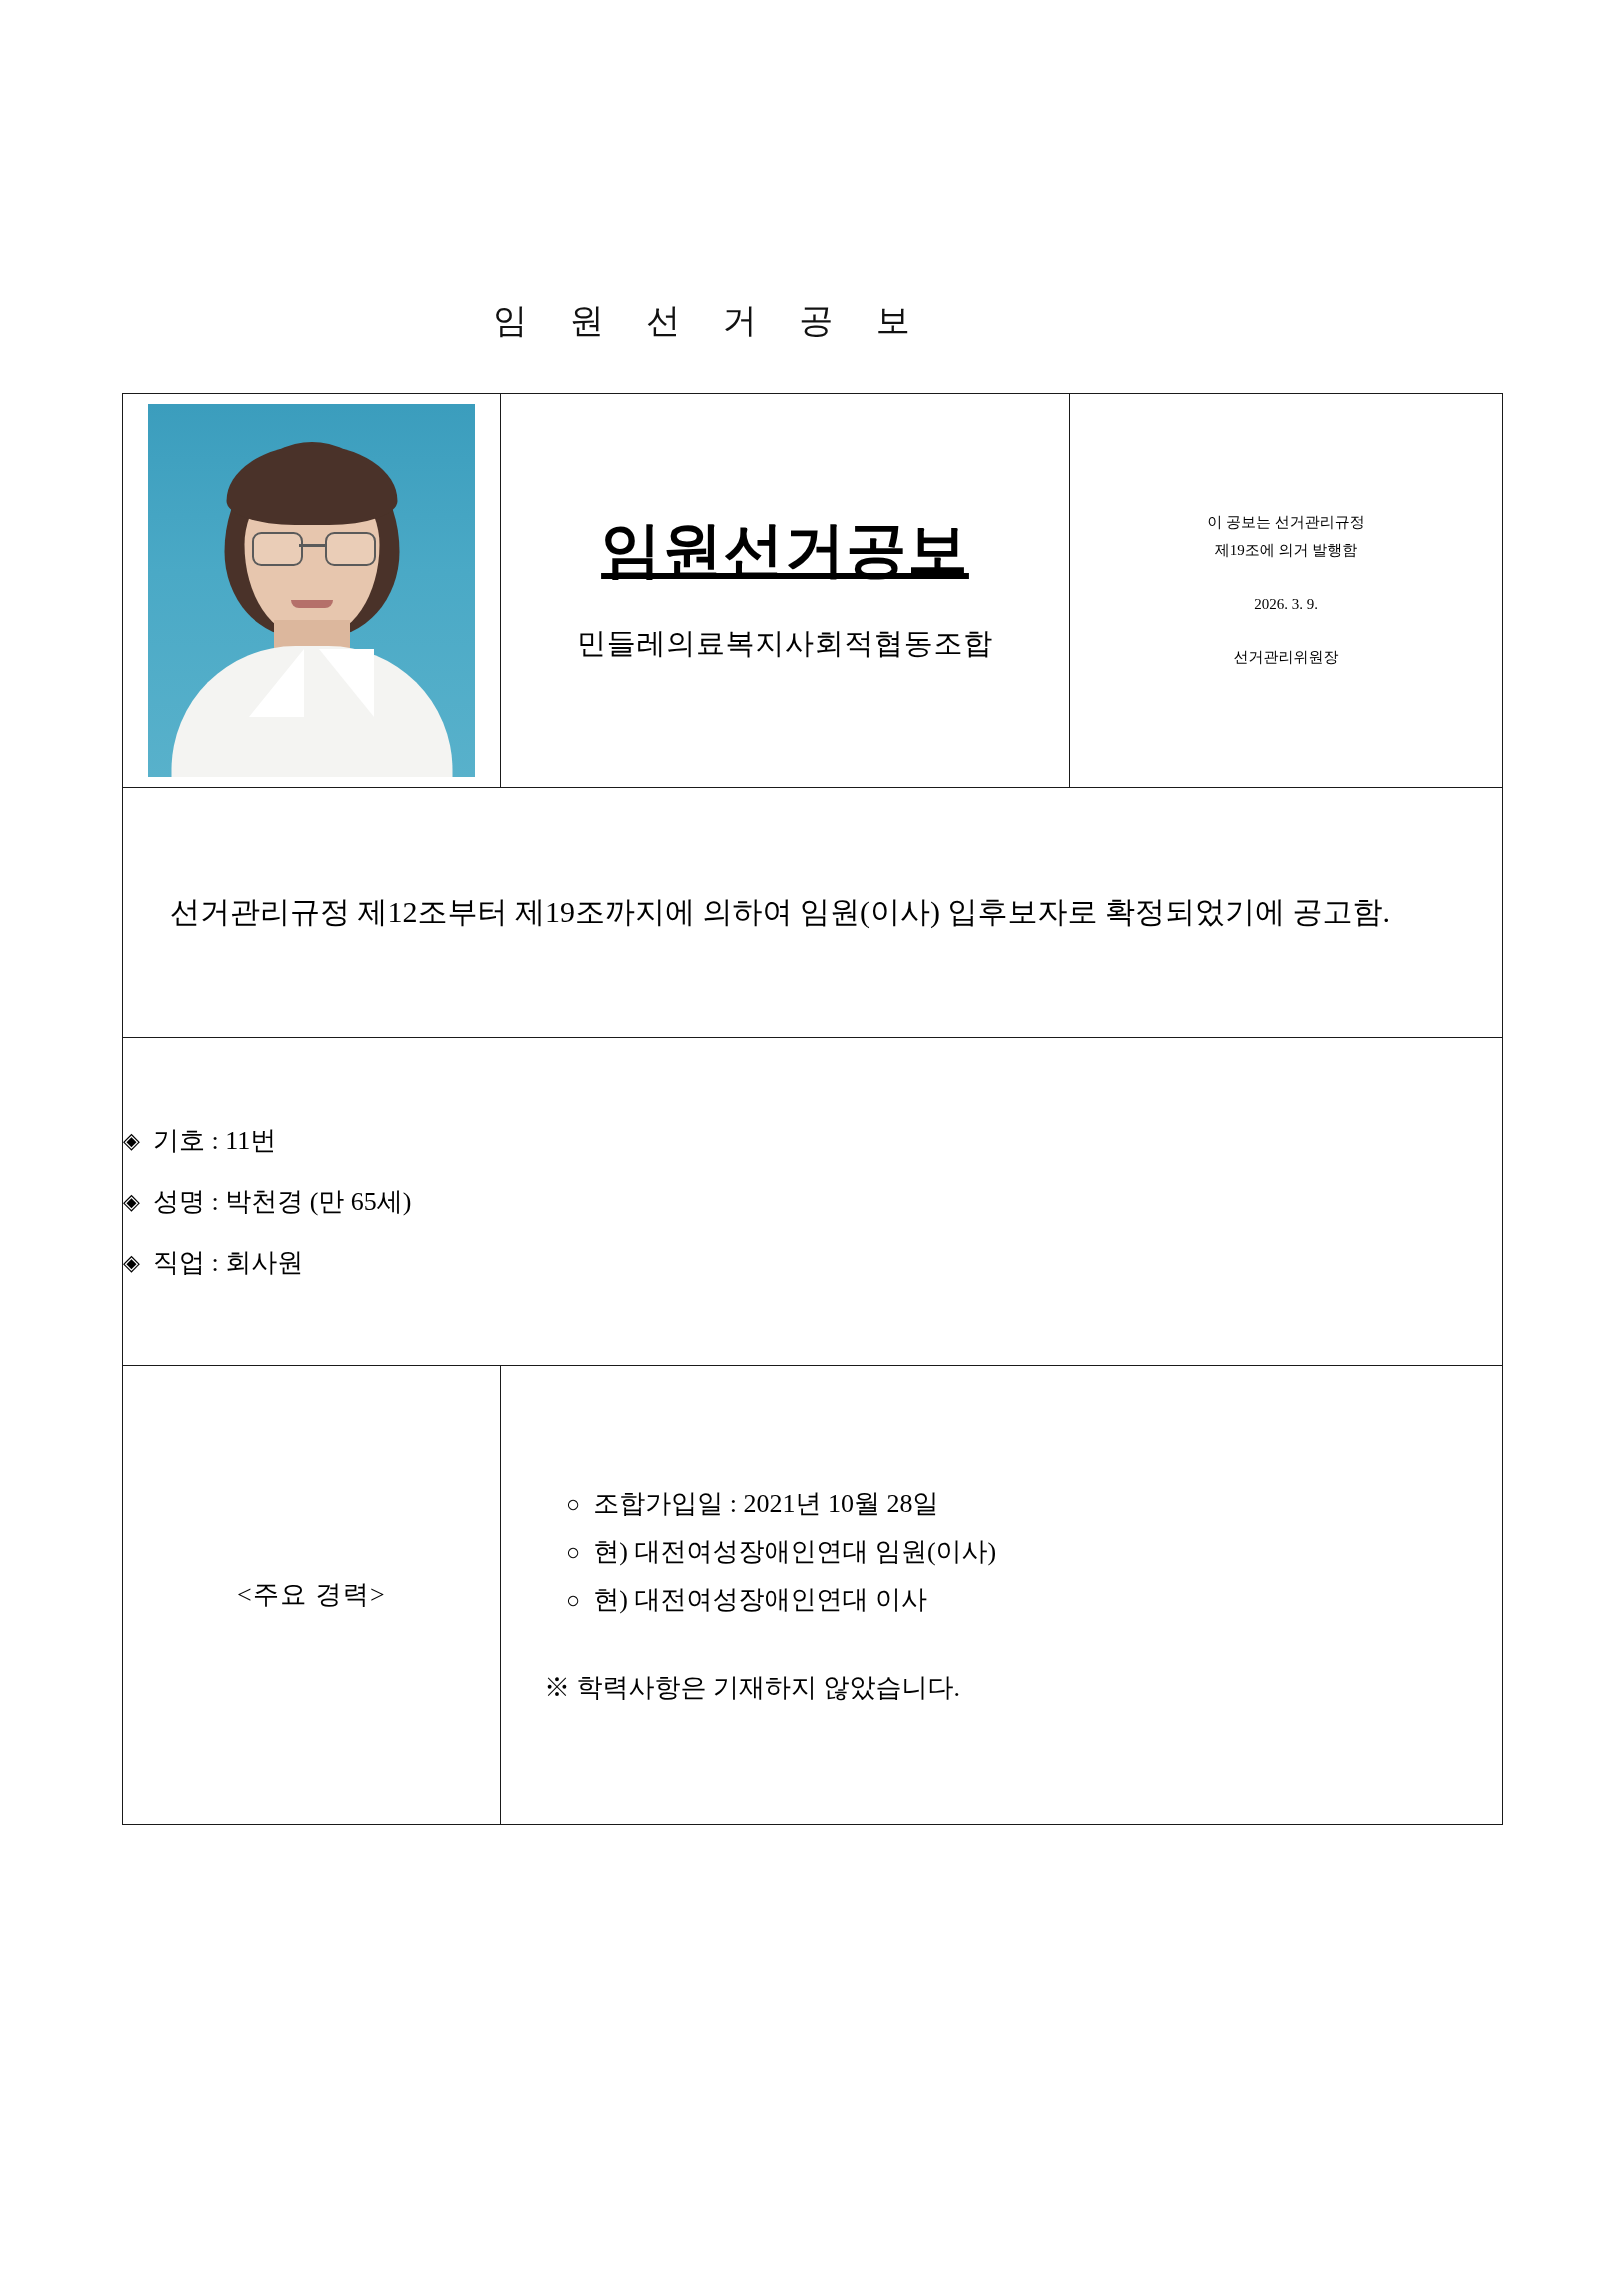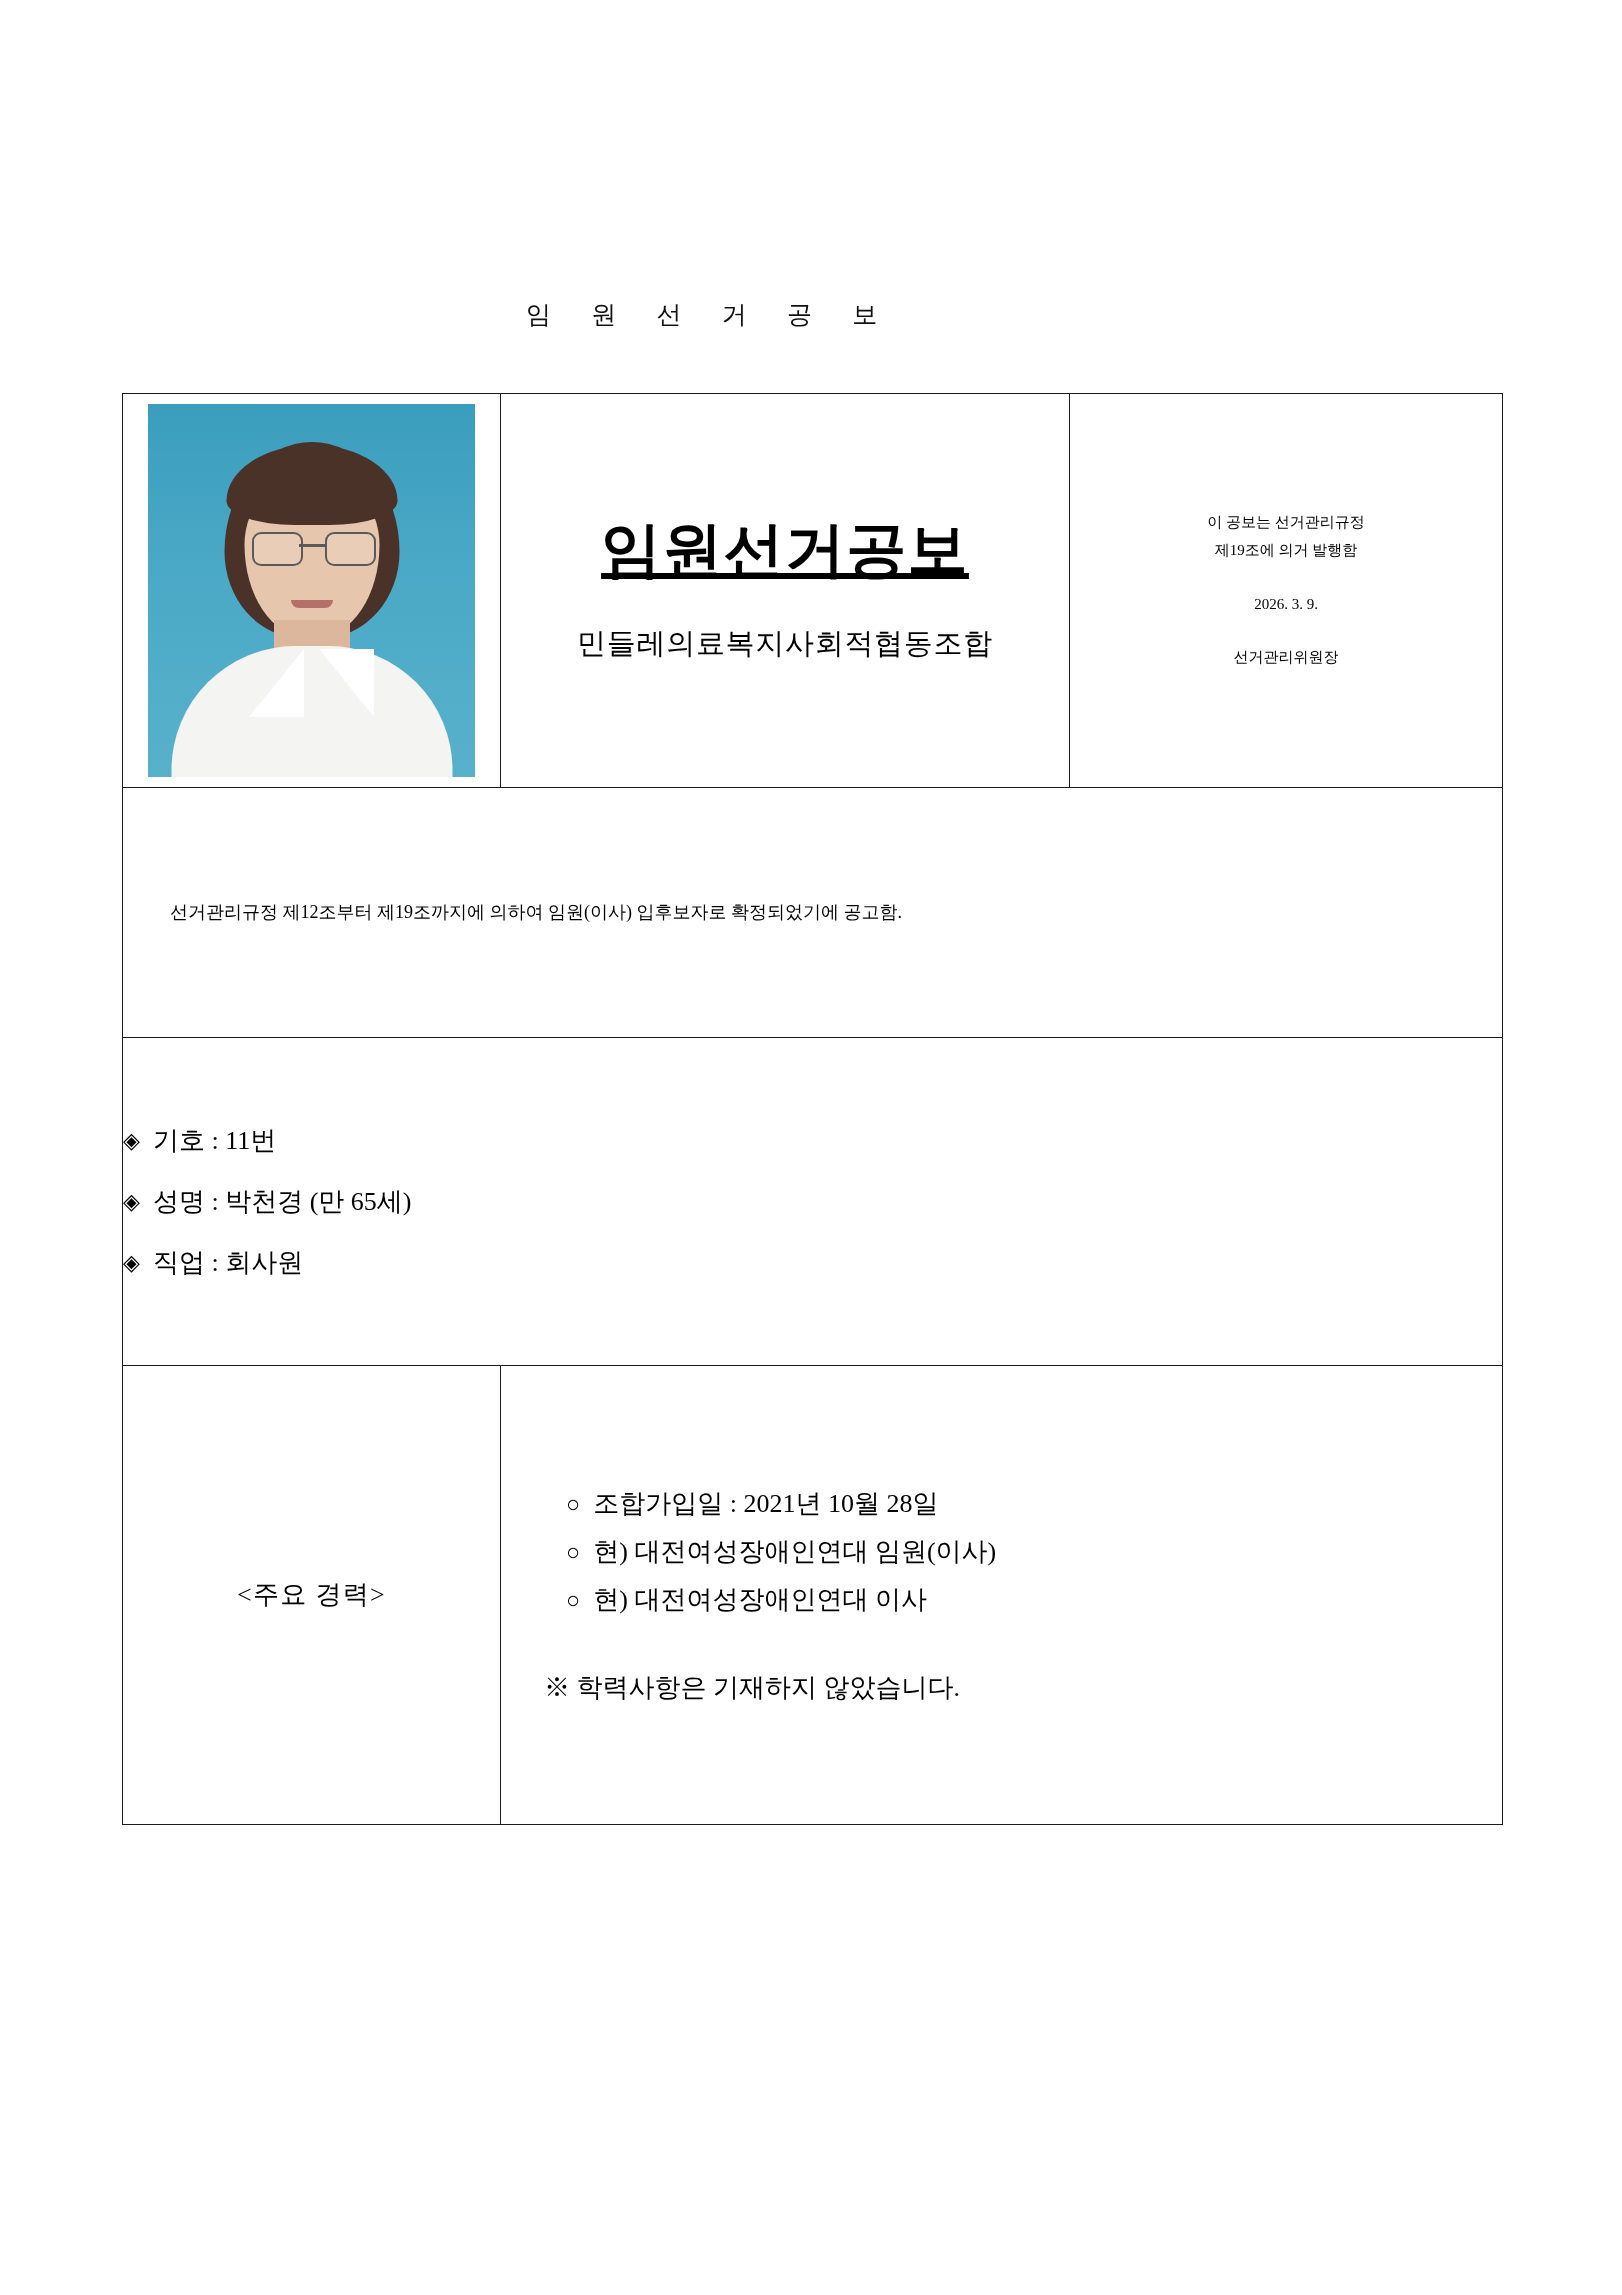--- a/index.html
+++ b/index.html
@@ -23,21 +23,21 @@
     background: #ffffff;
   }
 
   
   .doc-title {
     position: absolute;
     top: 298px;
     left: 0;
     width: 1403px;
     text-align: center;
-    font-size: 25px;
+    font-size: 34px;
     letter-spacing: 17px;
     text-indent: 17px;
     font-weight: 400;
     color: #111;
   }
 
   
   .main-table {
     position: absolute;
     left: 122px;
@@ -189,21 +189,21 @@
     line-height: 1.85;
     padding: 13px 14.4px;
   }
   .notice-line { white-space: nowrap; }
   .notice-gap { height: 26px; }
 
   
   .cell-announce {
     height: 249px;
     padding: 37px 29px 37px 30px;
-    font-size: 18px;
+    font-size: 30px;
     line-height: 1.75;
     vertical-align: top;
     text-align: justify;
   }
   .announce-indent { text-indent: 47px; }
 
   
   .cell-facts {
     height: 327px;
     padding: 34px 26px 34px 50px;

